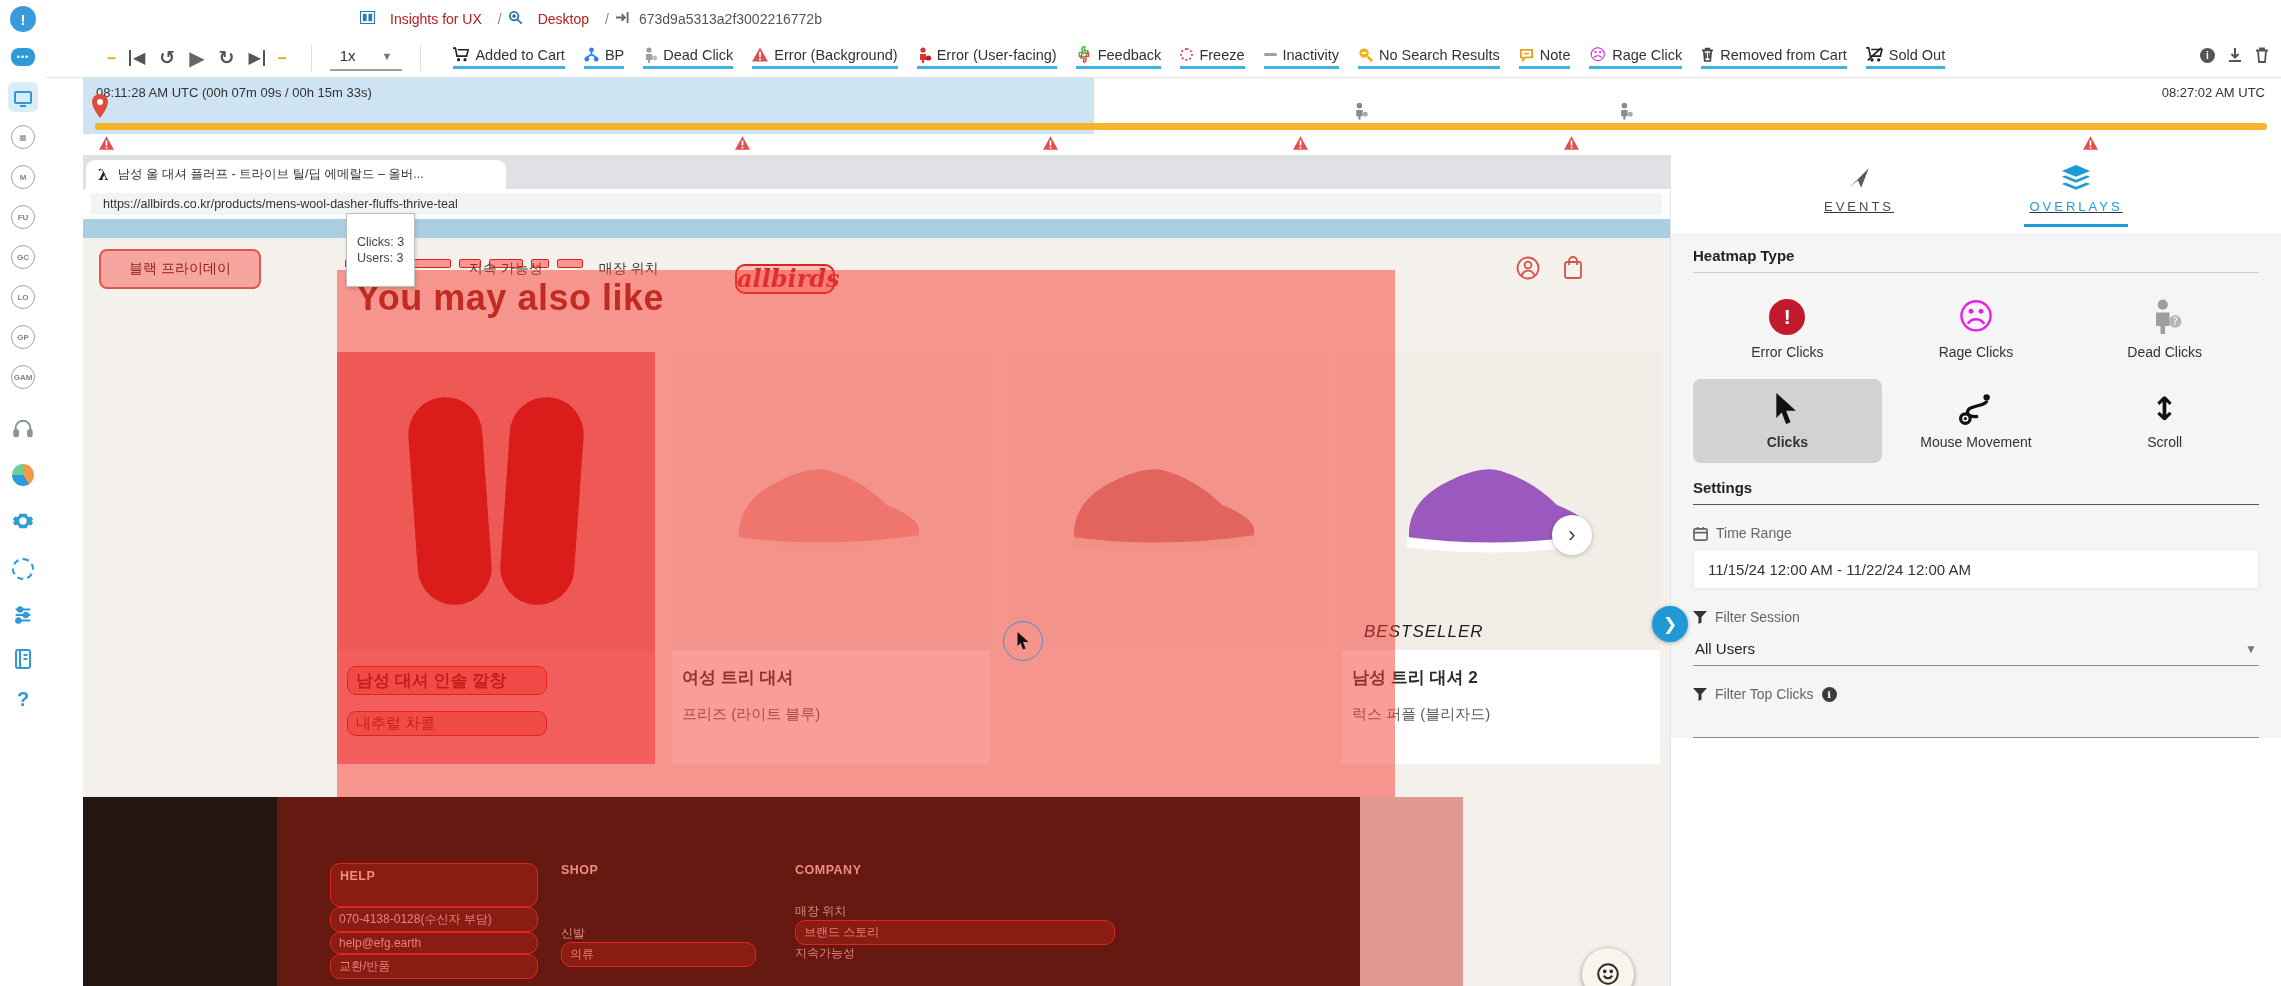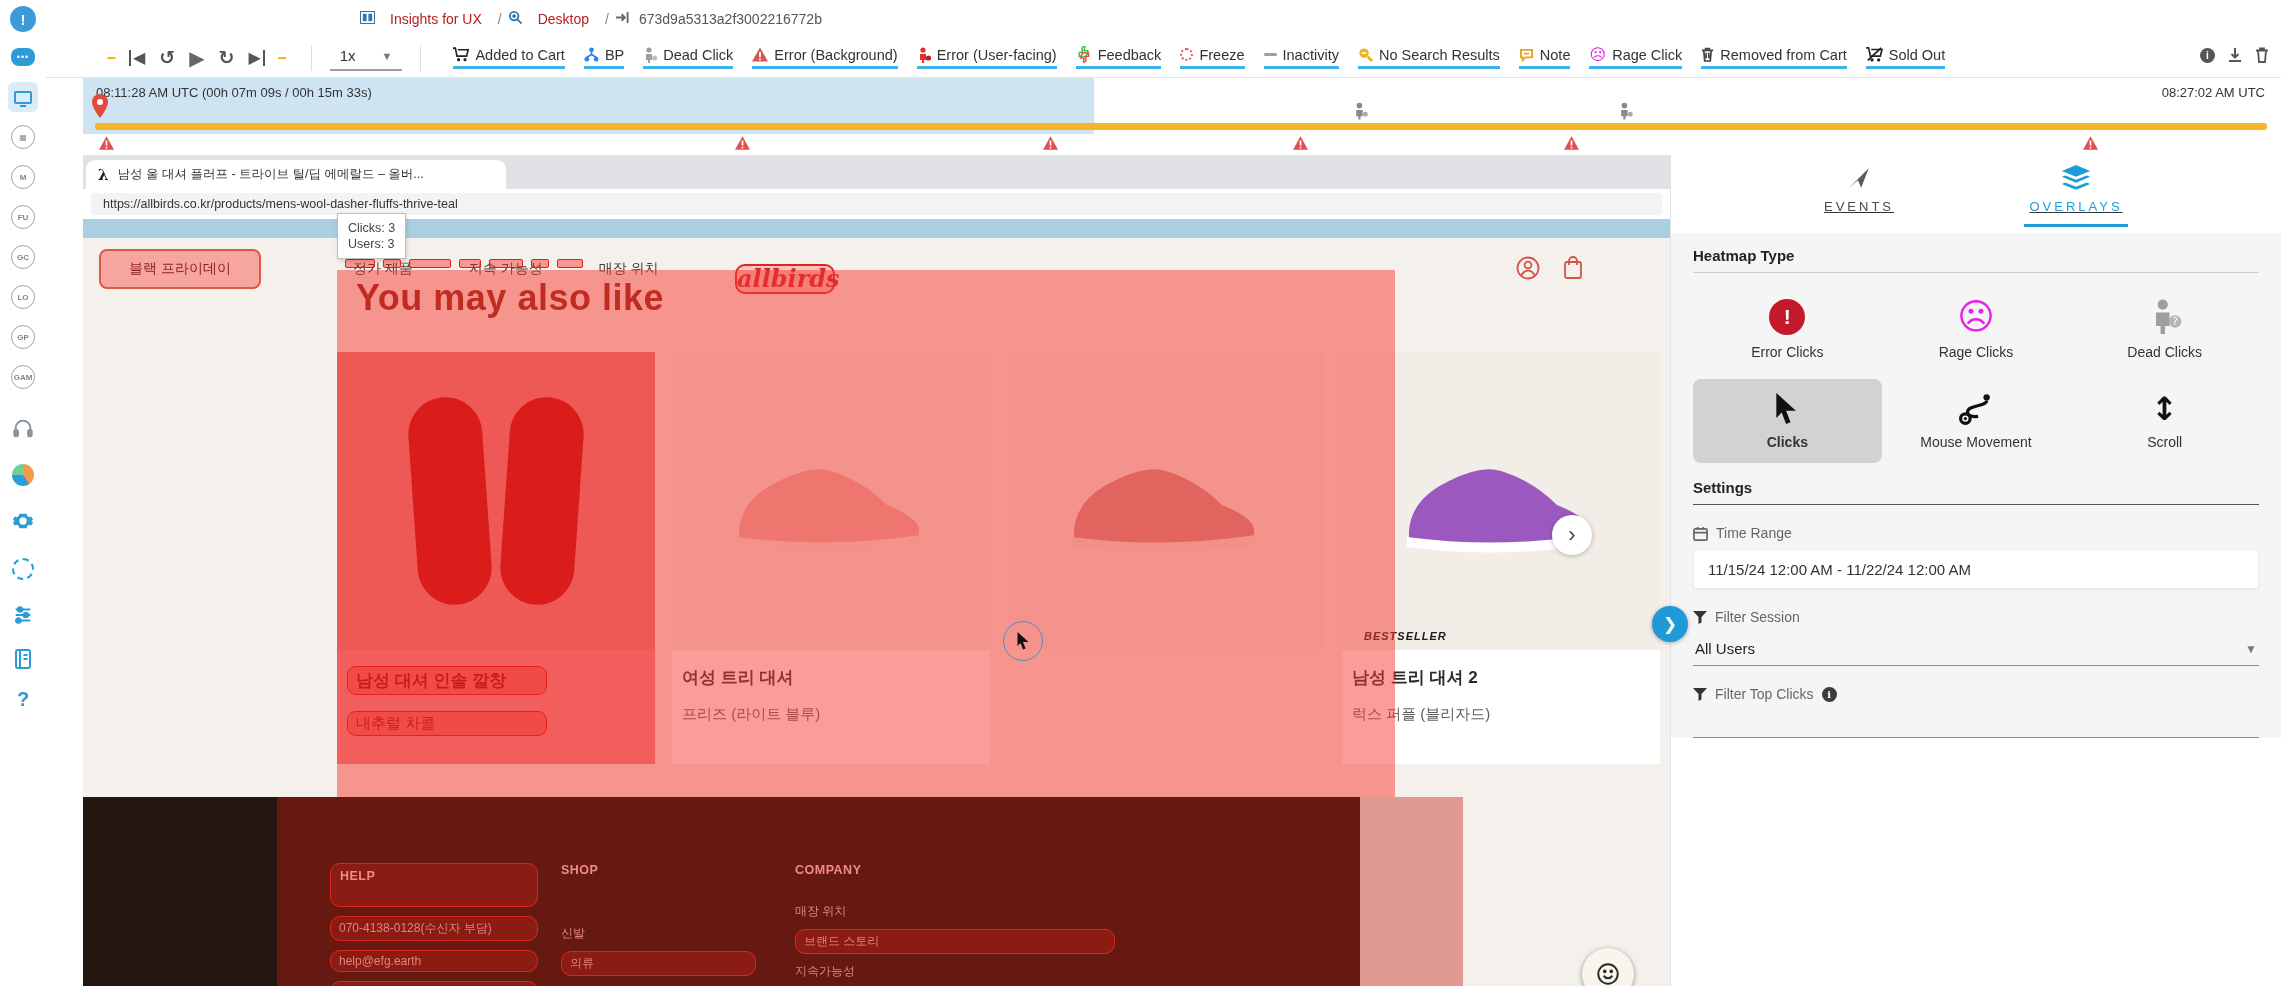--- a/index.html
+++ b/index.html
@@ -88,21 +88,21 @@
   .mini-boxes i { display:block; height:9px; border:1px solid #e01f1f; background:rgba(255,40,30,.45); border-radius:2px; }
 
   .cards { position:absolute; left:254px; top:133px; display:flex; gap:17px; }
   .card { width:318px; }
   .card-img { height:298px; background:#f2ede6; position:relative; display:flex; align-items:center; justify-content:center; }
   .card-info { height:114px; background:#fff; padding:16px 10px 0 10px; }
   .card-title { font-size:17px; color:#2b2b2b; font-weight:bold; margin-bottom:16px; }
   .card-sub { font-size:15px; color:#5d5d5d; }
   .hl-box { display:inline-block; border:1.5px solid #e01f1f; background:rgba(255,20,20,.30); border-radius:9px;
             padding:2px 8px; min-width:200px; color:#6d0d0d; }
-  .bestseller { position:absolute; left:22px; bottom:8px; font-size:11px; font-weight:bold; font-style:italic;
+  .bestseller { position:absolute; left:22px; bottom:8px; font-size:17px; font-weight:normal; font-style:italic;
                 letter-spacing:1px; color:#1c1c1c; }
   .insole { width:74px; height:208px; background:#a81010; border-radius:38px; margin:0 9px; }
   .insole.r { transform:rotate(4deg); } .insole.l { transform:rotate(-4deg); }
 
   .next-btn { position:absolute; left:1469px; top:296px; width:40px; height:40px; border-radius:50%; background:#fff;
               box-shadow:0 1px 5px rgba(0,0,0,.25); display:flex; align-items:center; justify-content:center;
               font-size:22px; color:#444; z-index:8; }
   .click-ind { position:absolute; left:920px; top:402px; width:40px; height:40px; border-radius:50%;
                border:1.5px solid #4a90c9; display:flex; align-items:center; justify-content:center; z-index:8; }
 
@@ -111,29 +111,29 @@
   .heat-strong { position:absolute; left:254px; top:133px; width:318px; height:412px; background:rgba(230,20,20,.45);
                  z-index:6; pointer-events:none; }
 
   
   .site-footer { position:absolute; left:0; top:578px; width:1277px; height:189px; background:#201309; background:#241611; }
   .foot-overlay { position:absolute; left:194px; top:0; width:1186px; height:189px; background:rgba(195,32,20,.42);
                   pointer-events:none; }
   .fcol { position:absolute; top:62px; font-size:12px; color:#e2837c; }
   .fcol .fhead { font-weight:bold; font-size:12.5px; color:#ef8d85; letter-spacing:.5px; }
   .fbox { border:1.5px solid #e0261c; background:rgba(210,35,25,.35); border-radius:10px; padding:3px 8px; }
-  .frow { margin-top:9px; }
+  .frow { }
   .head-box { width:208px; height:44px; border:1.5px solid #e0261c; background:rgba(210,35,25,.35); border-radius:10px;
               padding:5px 9px; }
   .chat-widget { position:absolute; left:1499px; top:729px; width:52px; height:52px; border-radius:50%; background:#faf5ec;
                  box-shadow:0 1px 5px rgba(0,0,0,.4); display:flex; align-items:center; justify-content:center; z-index:9; }
 
   
-  .tooltip { position:absolute; left:337px; top:213px; background:#fff; border:1px solid #bdbdbd;
-             box-shadow:1px 2px 4px rgba(0,0,0,.15); padding:5px 10px; font-size:12.5px; color:#444; z-index:60; }
+  .tooltip { position:absolute; left:346px; top:213px; background:#fff; border:1px solid #bdbdbd;
+             box-shadow:1px 2px 4px rgba(0,0,0,.15); padding:19px 10px; font-size:12.5px; color:#444; z-index:60; }
   .tooltip div { margin:2px 0; }
 
   
   .panel { position:absolute; left:1670px; top:155px; width:611px; height:831px; background:#fff; border-left:1px solid #e3e3e3; }
   .panel-tabs { height:78px; display:flex; justify-content:center; gap:130px; padding-top:10px;text-decoration:underline; }
   .ptab { display:flex; flex-direction:column; align-items:center; gap:8px; font-size:13px; letter-spacing:3px; color:#4a4a4a; }
   .ptab.active { color:#1e9cd7; }
   .ptab.active .underline { width:104px; height:3px; background:#1e9cd7; margin-top:2px; }
   .panel-gray { background:#f5f5f5; min-height:487px; padding:14px 22px 0 22px; }
   .sec-head { font-size:15px; font-weight:bold; color:#222; padding-bottom:8px; border-bottom:1px solid #cfcfcf; }

